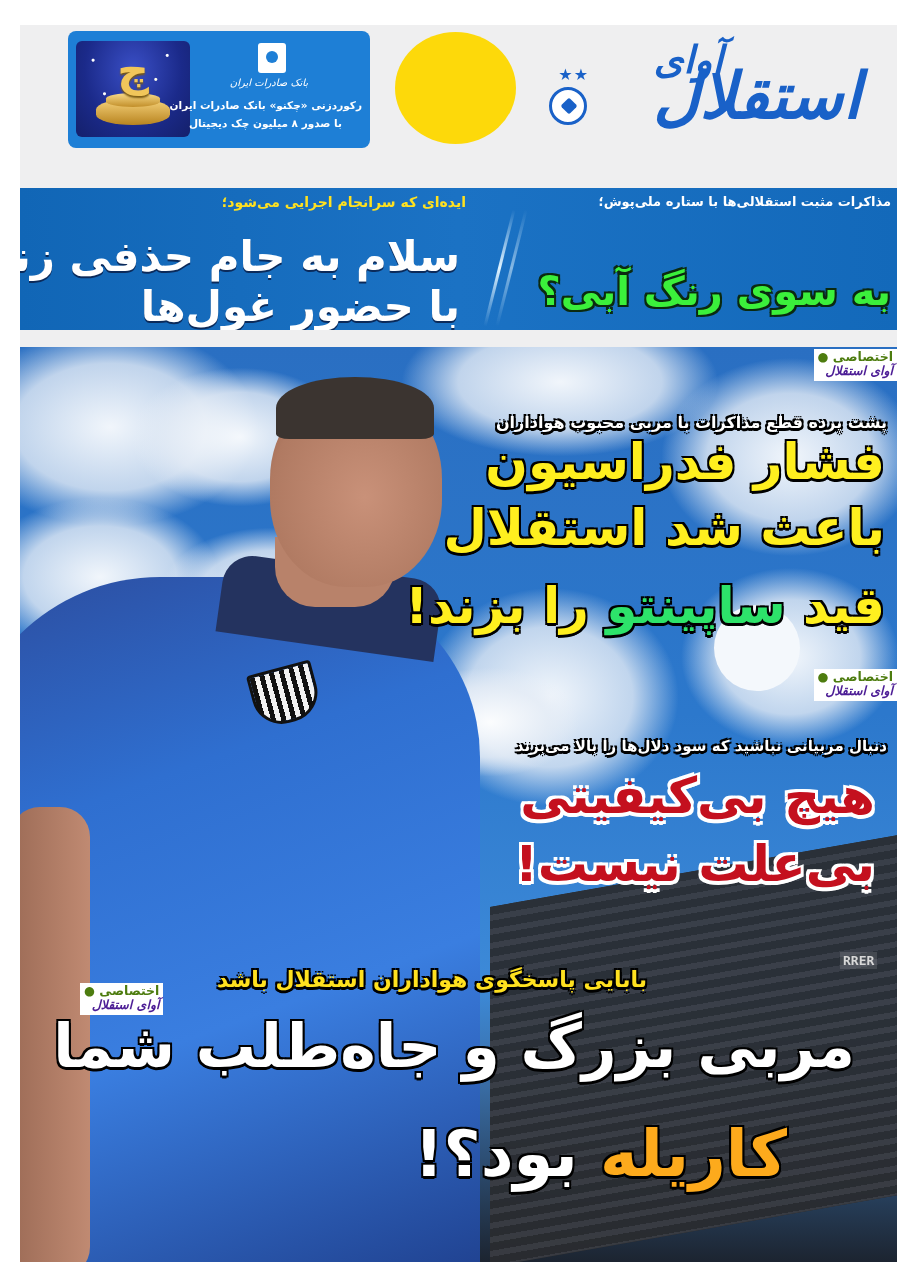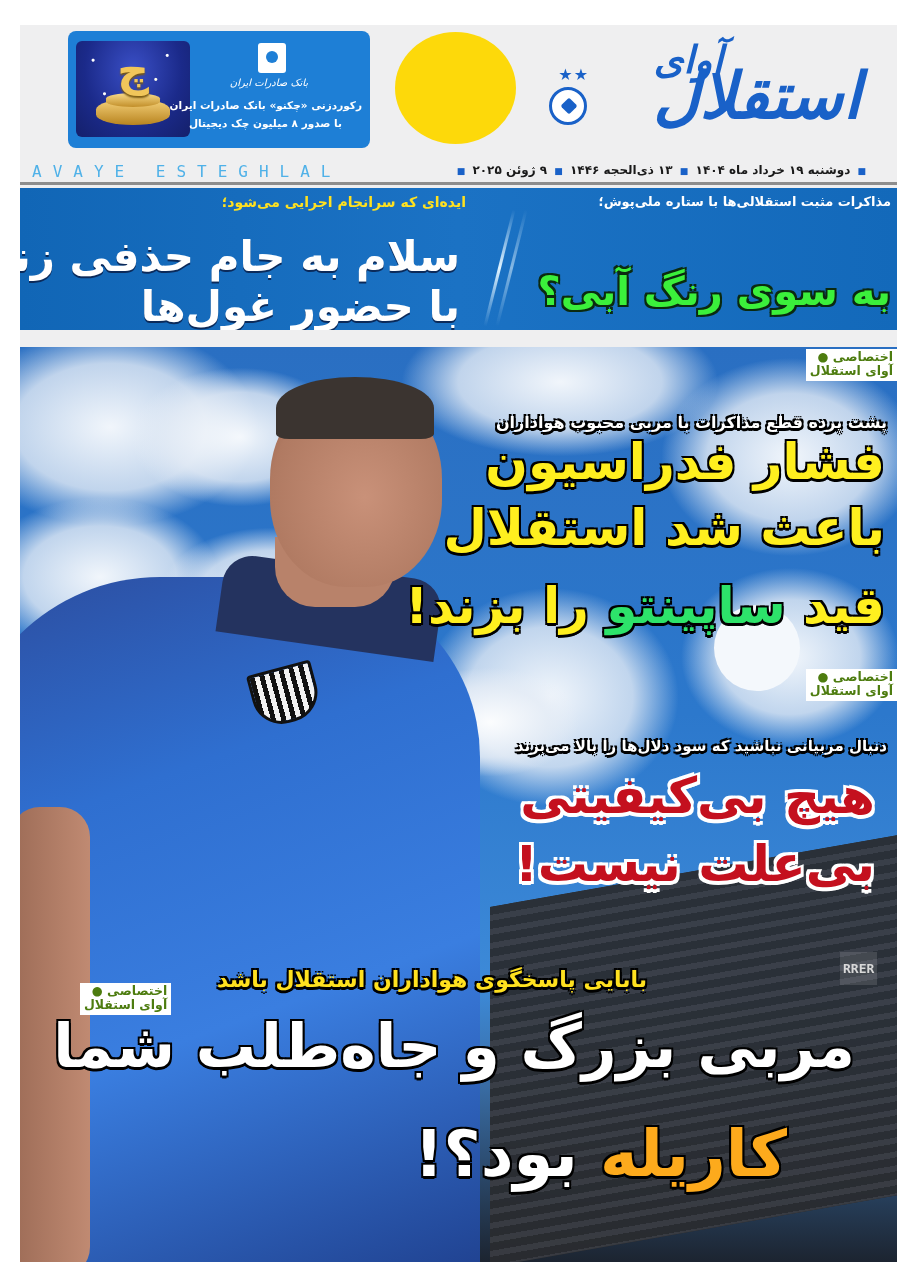--- a/index.html
+++ b/index.html
@@ -62,34 +62,34 @@
   .story-left .head1 { top: 32px; }
   .story-left .head2 { top: 82px; letter-spacing: 10px; }
 
   
   .hero { position: absolute; left: 0; top: 322px; width: 877px; height: 915px; overflow: hidden;
           background: linear-gradient(180deg, #2a6fc2 0%, #2c78cc 40%, #3d8ad8 70%, #3a6fa8 80%, #1c2430 100%); }
   .cloud { position: absolute; border-radius: 50%; background: radial-gradient(ellipse, #ffffffee 0%, #e6edf6cc 45%, #ffffff00 70%); }
   .sun-moon { position: absolute; left: 694px; top: 258px; width: 86px; height: 86px; border-radius: 50%; background: #f4f8fc; }
   .stadium { position: absolute; left: 470px; top: 560px; width: 420px; height: 360px;
              background: repeating-linear-gradient(180deg, #2a2c30 0 8px, #3a3c42 8px 14px), #222; transform: skewY(-10deg); transform-origin: left top; opacity: .95; }
-  .stadium-sign { position: absolute; left: 820px; top: 605px; color: #d8d8d8; font-family: "DejaVu Sans Mono", monospace; font-size: 13px; font-weight: bold; background: #eeeeee22; padding: 9px 3px; }
+  .stadium-sign { position: absolute; left: 820px; top: 605px; color: #d8d8d8; font-family: "DejaVu Sans Mono", monospace; font-size: 13px; font-weight: bold; background: #eeeeee22; padding: 1px 3px; }
   .person-shirt { position: absolute; left: -60px; top: 230px; width: 520px; height: 720px;
              background: linear-gradient(160deg, #2c4c9e 0%, #2f6fd0 30%, #3a7ee0 60%, #1e3d8a 100%); border-radius: 200px 180px 0 0; }
   .person-collar { position: absolute; left: 200px; top: 220px; width: 220px; height: 80px; background: #24335f; border-radius: 30px 30px 0 0; transform: rotate(8deg); }
   .person-neck { position: absolute; left: 255px; top: 190px; width: 120px; height: 70px; background: #b8826a; border-radius: 0 0 40px 40px; }
   .person-head { position: absolute; left: 250px; top: 40px; width: 172px; height: 200px; background: radial-gradient(ellipse at 55% 55%, #c99179 0%, #b07a62 70%, #8e5c48 100%); border-radius: 46% 46% 44% 44%; }
   .person-hair { position: absolute; left: 256px; top: 30px; width: 158px; height: 62px; background: #3b3430; border-radius: 60% 60% 10% 10%; }
   .person-arm { position: absolute; left: -10px; top: 460px; width: 80px; height: 470px; background: linear-gradient(90deg, #9c6b56, #c08a72); border-radius: 30px; }
   .badge-santos { position: absolute; left: 232px; top: 320px; width: 66px; height: 56px; background: repeating-linear-gradient(90deg, #111 0 5px, #f2f2f2 5px 10px); border: 3px solid #111; border-radius: 4px 4px 30px 30px; transform: rotate(-15deg); }
 
   .tag { position: absolute; background: #ffffff; padding: 1px 4px 2px; direction: rtl; text-align: right; line-height: 1.15; }
   .tag .t1 { display: block; color: #4d7c0f; font-size: 12.5px; font-weight: bold; }
   .tag .t1::after { content: ""; }
-  .tag .t2 { display: block; color: #4d7c0f; font-size: 12.5px; font-weight: bold; }
+  .tag .t2 { display: block; color: #4c1d95; font-size: 12.5px; font-weight: bold; font-style: italic; }
 
   .outlined-black { text-shadow: -2px -2px 0 #000, 2px -2px 0 #000, -2px 2px 0 #000, 2px 2px 0 #000, 0 3px 0 #000; }
   .outlined-white { text-shadow: -3px -3px 0 #fff, 3px -3px 0 #fff, -3px 3px 0 #fff, 3px 3px 0 #fff, 0 4px 0 #fff; }
 
   .h-block { position: absolute; direction: rtl; white-space: nowrap; font-weight: bold; }
   .s1-kicker { right: 10px; top: 66px; color: #fff; font-size: 16px; }
   .s1-l1 { right: 12px; top: 86px; color: #ffef1f; font-size: 50px; letter-spacing: 3px; }
   .s1-l2 { right: 12px; top: 152px; color: #ffef1f; font-size: 50px; }
   .s1-l3 { right: 12px; top: 230px; color: #ffef1f; font-size: 50px; }
   .s1-l3 .green { color: #2de36a; }
@@ -125,32 +125,20 @@
     <div class="sun"></div>
 
     <div class="logo">
       <div class="logo-stars">★★</div>
       <div class="logo-ball"></div>
       <div class="logo-small">آوای</div>
       <div class="logo-main">استقلال</div>
     </div>
   </div>
 
-  <div class="date-strip">
-    <div class="brand-latin">AVAYE ESTEGHLAL</div>
-    <div class="date-text">
-      <span class="sq">■</span>
-      <span>دوشنبه ۱۹ خرداد ماه ۱۴۰۴</span>
-      <span class="sq">■</span>
-      <span>۱۳ ذی‌الحجه ۱۴۴۶</span>
-      <span class="sq">■</span>
-      <span>۹ ژوئن ۲۰۲۵</span>
-      <span class="sq">■</span>
-    </div>
-  </div>
 
   <div class="top-band">
     <div class="streak"></div>
     <div class="streak b"></div>
 
     <div class="story-right">
       <div class="kicker">مذاکرات مثبت استقلالی‌ها با ستاره ملی‌پوش؛</div>
       <div class="head2">به سوی رنگ آبی؟</div>
     </div>
 

